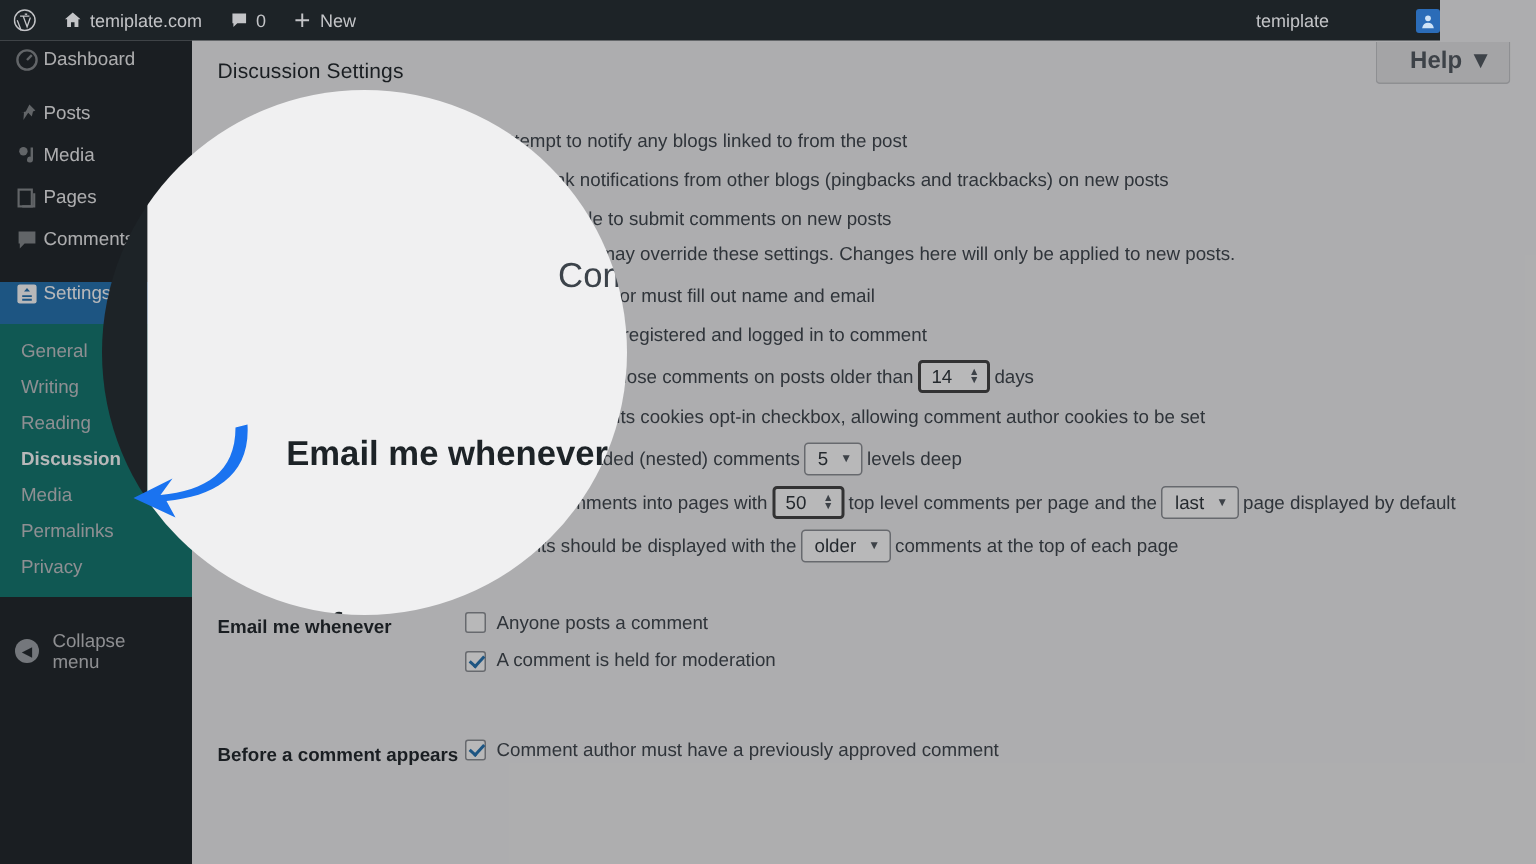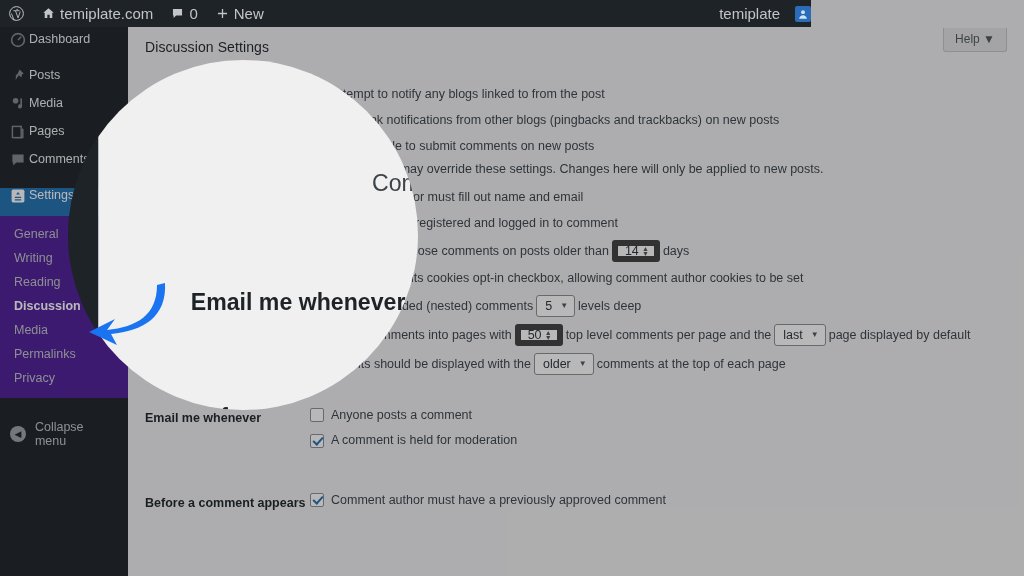--- a/index.html
+++ b/index.html
@@ -12,33 +12,33 @@
   #screen {
     position: relative;
     width: 1024px; height: 576px;
     overflow: hidden;
     background: #f0f0f1;
   }
 
   
   #adminbar {
     position: absolute; top: 0; left: 0;
-    width: 811px; height: 27px;
+    width: 960px; height: 27px;
     background: #1d2327;
     color: #c3c4c7;
     display: flex; align-items: center;
-    font-size: 15px;
+    font-size: 12px;
     z-index: 40;
   }
   .ab-item {
     display: flex; align-items: center; gap: 5px;
     height: 27px; padding: 0 9px;
     color: #c3c4c7; white-space: nowrap;
   }
-  .ab-right { margin-left: auto; display: flex; align-items: center; }
+  .ab-right { margin-left: auto; display: flex; align-items: center; gap: 43px; }
   .wp-logo { width: 15px; height: 15px; display:block; }
   .home-ico { width: 13px; height: 13px; display:block; }
   .bubble-ico { width: 13px; height: 13px; display:block; }
   .plus-ico { width: 13px; height: 13px; display:block; }
   .avatar {
     width: 16px; height: 16px; border-radius: 2px;
     background: #2b6cb8; margin-left: 6px;
     display: flex; align-items: center; justify-content: center;
   }
   .avatar svg { width: 12px; height: 12px; }
@@ -65,21 +65,21 @@
     background: #2271b1; color: #fff; font-weight: 400;
   }
   .m-item.current .mi { opacity: 1; }
   .m-item.current::after {
     content: "";
     position: absolute; right: -1px; top: 50%;
     transform: translateY(-50%);
     border: 7px solid transparent;
     border-right-color: #f0f0f1;
   }
-  .submenu { background: #4c1d95; padding: 6px 0 8px 0; }
+  .submenu { background: #0f766e; padding: 6px 0 8px 0; }
   .s-item {
     display: block; padding: 5px 10px 5px 14px;
     color: #c3c4c7; font-size: 12.5px; white-space: nowrap;
   }
   .s-item.current { color: #fff; font-weight: 700; }
   .collapse {
     display: flex; align-items: center; gap: 9px;
     padding: 10px 10px; margin-top: 12px;
     color: #c3c4c7; font-size: 12.5px;
   }
@@ -94,22 +94,22 @@
   #content {
     position: absolute; top: 27px; left: 128px;
     width: 896px; height: 549px;
     background: #f0f0f1;
     z-index: 10;
   }
   #help-btn {
     position: absolute; top: 1px; right: 17px;
     background: #e3e3e4; border: 1px solid #c3c4c7; border-top: none;
     border-radius: 0 0 3px 3px;
-    padding: 4px 11px 5px 11px;
-    font-size: 12px; color: #50575e;
+    padding: 4px 11px 5px 22px;
+    font-size: 16px; color: #50575e; font-weight: bold;
   }
   #page-title {
     position: absolute; left: 17px; top: 12px;
     font-size: 14px; font-weight: 400; color: #1d2327;
     letter-spacing: .1px;
   }
   .form-table { position: absolute; left: 17px; top: 50px; width: 860px; }
   .row { display: flex; margin-bottom: 2px; }
   .th {
     width: 165px; flex: 0 0 165px;
@@ -129,21 +129,21 @@
   .cb.on::after {
     content: "";
     position: absolute; left: 3.5px; top: 0px;
     width: 4px; height: 8px;
     border: solid #2271b1; border-width: 0 2px 2px 0;
     transform: rotate(42deg);
   }
   .desc { font-size: 12.5px; color: #3c434a; margin: 6px 0 2px 0; }
   .num-field {
     display: inline-flex; align-items: center;
-    border: 6px solid #404040; background: #fff; border-radius: 3px;
+    border: 2px solid #404040; background: #fff; border-radius: 3px;
     height: 22px; padding: 0 2px 0 7px; margin: 0 3px;
     font-size: 12.5px; color: #2c3338; min-width: 48px;
   }
   .num-field .val { flex: 1; }
   .num-field .spin { display: flex; flex-direction: column; line-height: 5px; font-size: 7px; color: #50575e; padding: 0 3px;}
   .sel-field {
     display: inline-flex; align-items: center; gap: 8px;
     border: 1px solid #8c8f94; background: #fff; border-radius: 3px;
     height: 22px; padding: 0 6px 0 8px; margin: 0 3px;
     font-size: 12.5px; color: #2c3338;

